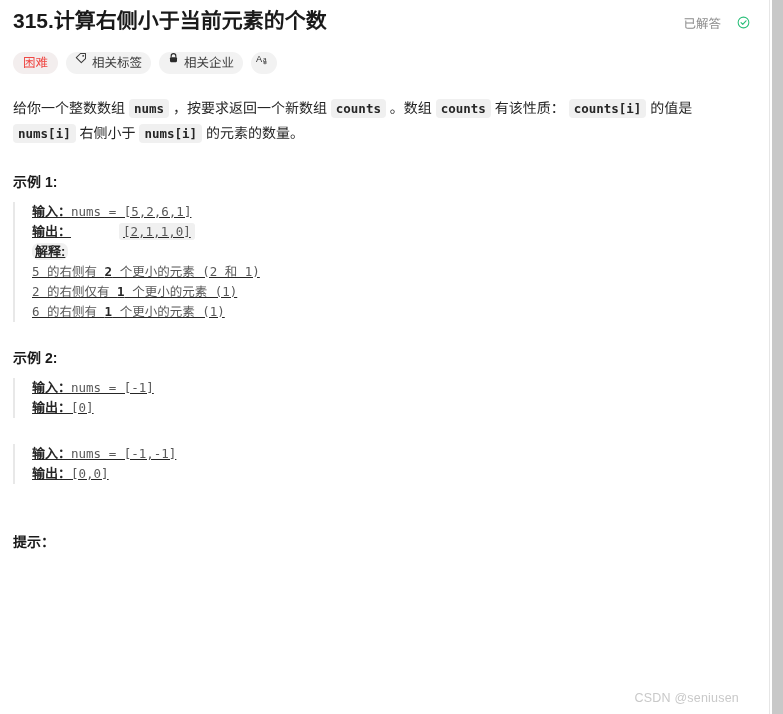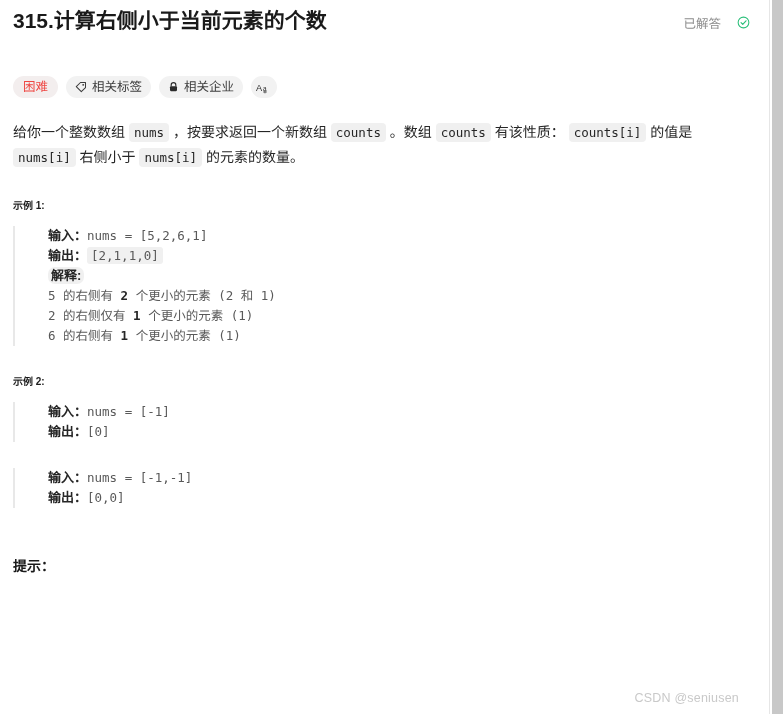--- a/index.html
+++ b/index.html
@@ -82,33 +82,32 @@
 
   
   .tag-row {
     display: flex;
     align-items: center;
     gap: 8px;
     margin-top: 16px;
   }
   .chip {
     display: inline-flex;
-    align-items: center;
+    align-items: flex-start;
     gap: 5px;
     height: 22px;
     padding: 0 9px;
     border-radius: 11px;
     background: #f2f2f2;
     font-size: 12.5px;
     color: #3c3c3c;
     line-height: 22px;
     white-space: nowrap;
     cursor: pointer;
     box-sizing: border-box;
-    margin-top: 24px;
   }
   .chip.difficulty {
     color: #ef4743;
     background: #f3eeee;
     padding: 0 10px;
   }
   .chip.icon-only {
     padding: 0;
     width: 26px;
     justify-content: center;
@@ -124,36 +123,38 @@
     max-width: 752px;
   }
   code.inline {
     font-family: "DejaVu Sans Mono", "Liberation Mono", monospace;
     font-size: 12.5px;
     background: #f0f0f0;
     border-radius: 4px;
     padding: 2px 5px;
     color: #262626;
     white-space: nowrap;
+    font-weight: bold;
   }
 
   
   .example-block { margin-top: 26px; }
   .example-title {
-    font-size: 10px;
+    font-size: 14px;
     font-weight: bold;
     color: #1a1a1a;
     line-height: 20px;
   }
   .quote {
     margin-top: 10px;
     border-left: 2px solid #e8e8e8;
-    padding-left: 33px;
+    padding-left: 17px;
     font-size: 13px;
     line-height: 20px;
+    text-decoration: underline;
   }
   .quote-line {
     white-space: pre-wrap;
     line-height: 20px;
     color: #595959;
     font-family: "DejaVu Sans Mono", "Liberation Mono", monospace;
     font-size: 12.5px;
   }
   .quote-label {
     font-family: "Liberation Sans", "DejaVu Sans", sans-serif;
@@ -164,20 +165,21 @@
   .quote-label.shaded {
     background: #f0f0f0;
     border-radius: 7px;
     padding: 1px 3px;
   }
   .quote-value { color: #595959; }
   .quote-value.shaded {
     background: #f0f0f0;
     border-radius: 3px;
     padding: 1px 4px;
+    margin-left: 48px;
   }
   .explain-line {
     font-family: "DejaVu Sans Mono", "Liberation Mono", monospace;
     font-size: 12.5px;
     color: #595959;
     line-height: 20px;
   }
   .explain-line b { color: #262626; }
 
   

